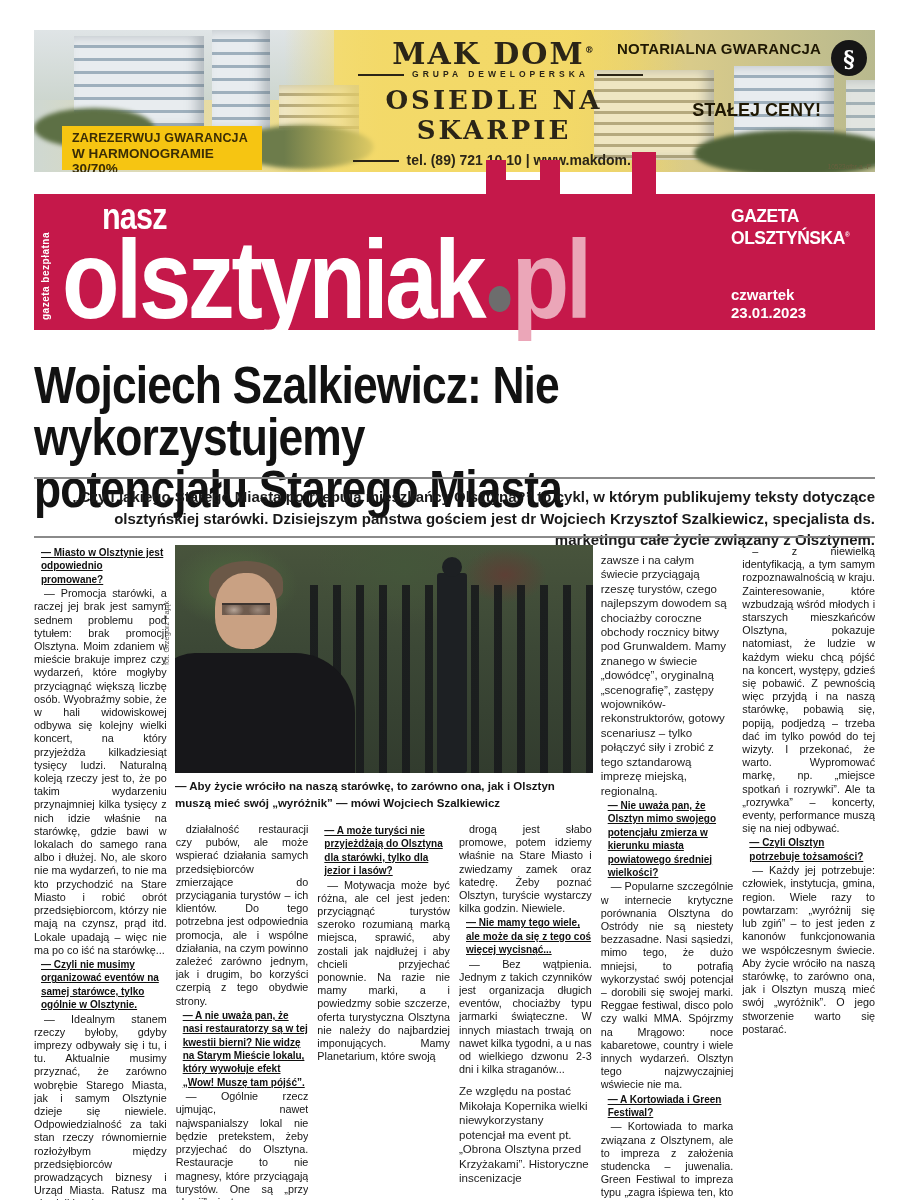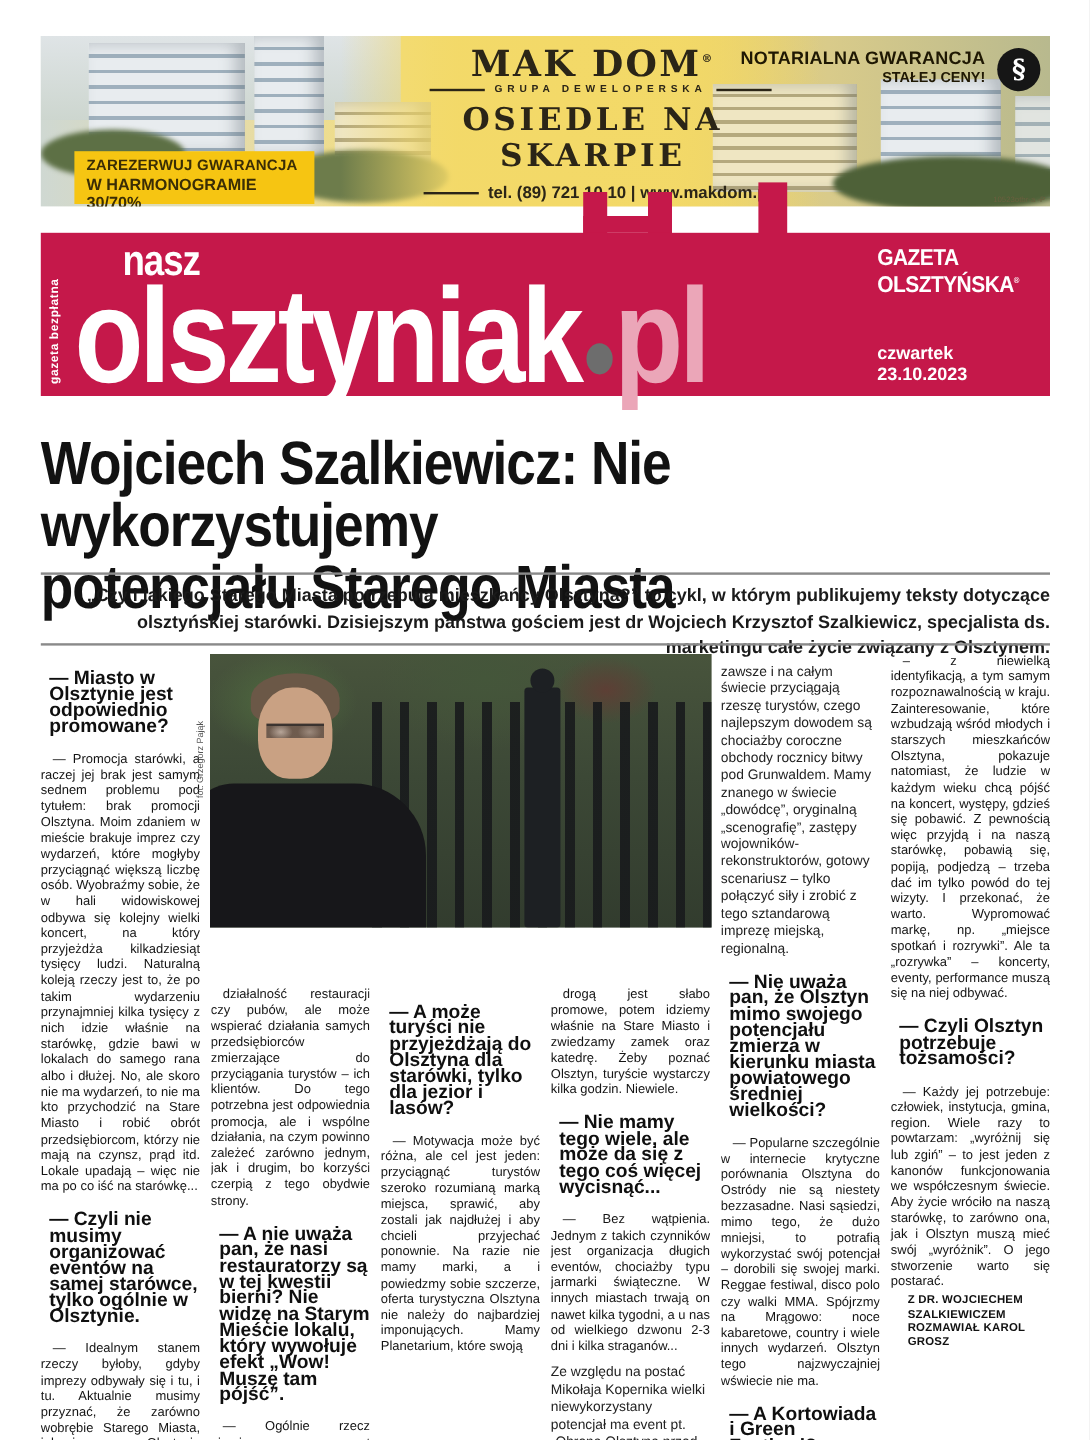--- a/index.html
+++ b/index.html
@@ -21,21 +21,21 @@
   .reserve-band .l2{font-size:13.5px;font-weight:800;}
   .ad-center{position:absolute;left:300px;top:6px;width:320px;text-align:center;color:#2b2517;}
   .brand{font-family:"DejaVu Serif",serif;font-size:30px;letter-spacing:2px;font-weight:600;}
   .brand sup{font-size:9px;}
   .brand-sub{font-size:8.5px;letter-spacing:4px;font-weight:700;margin-top:-2px;padding-left:13px;}
   .estate{font-family:"DejaVu Serif",serif;font-size:26px;letter-spacing:3px;margin-top:6px;font-weight:600;}
   .contact{font-size:14px;font-weight:800;margin-top:7px;}
   .hline{display:inline-block;vertical-align:middle;width:46px;height:2px;background:#2b2517;margin:0 8px;}
   .guarantee{position:absolute;right:54px;top:10px;text-align:right;color:#1f1803;}
   .guarantee .g1{font-size:15px;font-weight:800;letter-spacing:.2px;}
-  .guarantee .g2{font-size:12px;font-weight:800;}
+  .guarantee .g2{font-size:18px;font-weight:800;margin-top:43px;}
   .para-circle{position:absolute;right:8px;top:10px;width:36px;height:36px;border-radius:50%;
         background:#161616;color:#fff;font-size:22px;font-weight:700;text-align:center;line-height:36px;
         font-family:"DejaVu Serif",serif;}
   .ad-code{position:absolute;right:4px;bottom:2px;font-size:6.5px;color:#6a5f3f;}
   
   .masthead{position:absolute;left:34px;top:194px;width:841px;height:136px;}
   .mh-band{position:absolute;left:0;top:0;width:100%;height:100%;}
   .mh-vert{position:absolute;left:6px;bottom:10px;color:#fff;font-size:10px;font-weight:700;
         writing-mode:vertical-rl;transform:rotate(180deg);letter-spacing:.5px;}
   .logo-nasz{position:absolute;left:68px;top:2px;color:#fff;font-size:36px;font-weight:800;
@@ -56,21 +56,21 @@
         transform:scaleX(.87);transform-origin:left;}
   .rule{position:absolute;left:34px;width:841px;height:2px;background:#8a8a8a;}
   .lead{position:absolute;left:34px;top:486px;width:841px;font-size:15px;line-height:21.5px;font-weight:700;color:#1a1a1a;text-align:right;}
   
   .body-cols{position:absolute;left:34px;top:545px;width:841px;height:655px;display:flex;gap:9px;}
   .col{flex:1 1 0;overflow:hidden;}
   .col.under-photo{padding-top:278px;box-sizing:border-box;}
   .para{margin:0;}
   .para-a{font-family:Liberation Sans, sans-serif;font-size:10.8px;line-height:13.2px;
         text-align:justify;text-indent:10px;color:#141414;hyphens:auto;}
-  .para-q{font-size:16px;line-height:13.4px;font-weight:700;color:#0f0f0f;padding-left:7px;margin:14px 0;}
+  .para-q{font-size:10px;line-height:13.4px;font-weight:700;color:#0f0f0f;padding-left:7px;margin:1px 0;text-decoration:underline;}
   .para-callout{font-size:11.5px;line-height:14.4px;color:#222;margin-top:8px;}
   .para-byline{font-size:9.5px;line-height:11.5px;font-weight:800;letter-spacing:.2px;margin-top:3px;padding-left:14px;}
   
   .photo-wrap{position:absolute;left:141px;top:0;width:418px;}
   .photo{position:relative;width:418px;height:228px;overflow:hidden;
      background:
        radial-gradient(60px 40px at 330px 30px,#5d3f35 0%,rgba(93,63,53,0) 70%),
        radial-gradient(90px 60px at 60px 40px,#4f6a3f 0%,rgba(79,106,63,0) 70%),
        radial-gradient(120px 80px at 230px 20px,#44563a 0%,rgba(68,86,58,0) 75%),
        linear-gradient(180deg,#48543c 0%,#3c4836 45%,#323c2e 100%);}
@@ -139,21 +139,21 @@
     <div class="logo-nasz">nasz</div>
     <div class="logo-main-row">
       <span class="logo-main">olsztyniak</span><span class="logo-dot"></span><span class="logo-suffix">pl</span>
     </div>
     <div class="mh-right">
       <div class="mh-brand">GAZETA</div>
       <div class="mh-brand"><span>OLSZTYŃSKA</span><sup>®</sup></div>
     </div>
     <div class="mh-date">
       <div>czwartek</div>
-      <div>23.10.2023</div>
+      <div>23.01.2023</div>
     </div>
   </div>
 
   <div class="headline">
     <div>Wojciech Szalkiewicz: Nie wykorzystujemy</div>
     <div>potencjału Starego Miasta</div>
   </div>
   <div class="rule" style="top:477px;"></div>
   <div class="lead">„Czy i jakiego Starego Miasta potrzebują mieszkańcy Olsztyna?” to cykl, w którym publikujemy teksty dotyczące olsztyńskiej starówki. Dzisiejszym państwa gościem jest dr Wojciech Krzysztof Szalkiewicz, specjalista ds. marketingu całe życie związany z Olsztynem.</div>
   <div class="rule" style="top:536px;"></div>
@@ -184,29 +184,29 @@
         <p class="para para-callout">zawsze i na całym świecie przyciągają rzeszę turystów, czego najlepszym dowodem są chociażby coroczne obchody rocznicy bitwy pod Grunwaldem. Mamy znanego w świecie „dowódcę”, oryginalną „scenografię”, zastępy wojowników-rekonstruktorów, gotowy scenariusz – tylko połączyć siły i zrobić z tego sztandarową imprezę miejską, regionalną.</p>
         <p class="para para-q">— Nie uważa pan, że Olsztyn mimo swojego potencjału zmierza w kierunku miasta powiatowego średniej wielkości?</p>
         <p class="para para-a">— Popularne szczególnie w internecie krytyczne porównania Olsztyna do Ostródy nie są niestety bezzasadne. Nasi sąsiedzi, mimo tego, że dużo mniejsi, to potrafią wykorzystać swój potencjał – dorobili się swojej marki. Reggae festiwal, disco polo czy walki MMA. Spójrzmy na Mrągowo: noce kabaretowe, country i wiele innych wydarzeń. Olsztyn tego najzwyczajniej wświecie nie ma.</p>
         <p class="para para-q">— A Kortowiada i Green Festiwal?</p>
         <p class="para para-a">— Kortowiada to marka związana z Olsztynem, ale to impreza z założenia studencka – juwenalia. Green Festiwal to impreza typu „zagra iśpiewa ten, kto akurat do Olsztyna przyjedzie”</p>
       </div>
     <div class="col">
         <p class="para para-a">– z niewielką identyfikacją, a tym samym rozpoznawalnością w kraju. Zainteresowanie, które wzbudzają wśród młodych i starszych mieszkańców Olsztyna, pokazuje natomiast, że ludzie w każdym wieku chcą pójść na koncert, występy, gdzieś się pobawić. Z pewnością więc przyjdą i na naszą starówkę, pobawią się, popiją, podjedzą – trzeba dać im tylko powód do tej wizyty. I przekonać, że warto. Wypromować markę, np. „miejsce spotkań i rozrywki”. Ale ta „rozrywka” – koncerty, eventy, performance muszą się na niej odbywać.</p>
         <p class="para para-q">— Czyli Olsztyn potrzebuje tożsamości?</p>
         <p class="para para-a">— Każdy jej potrzebuje: człowiek, instytucja, gmina, region. Wiele razy to powtarzam: „wyróżnij się lub zgiń” – to jest jeden z kanonów funkcjonowania we współczesnym świecie. Aby życie wróciło na naszą starówkę, to zarówno ona, jak i Olsztyn muszą mieć swój „wyróżnik”. O jego stworzenie warto się postarać.</p>
-        <p class="para para-byline">Z DR. WOJCIECHEM SZALKIEWICZEM ROZMAWIAŁ KAROL GROSZ</p>
       </div>
 
     <div class="photo-wrap">
       <div class="photo">
         <div class="fence"></div>
         <div class="gatepost"></div>
         <div class="person-body"></div>
         <div class="person-hair"></div>
         <div class="person-head"></div>
         <div class="glasses"></div>
       </div>
+      <div class="photo-caption">— Aby życie wróciło na naszą starówkę, to zarówno ona, jak i Olsztyn muszą mieć swój „wyróżnik” — mówi Wojciech Szalkiewicz</div>
     </div>
     <div class="photo-credit">fot. Grzegorz Pająk</div>
   </div>
 
 </div>
 
 </body></html>

